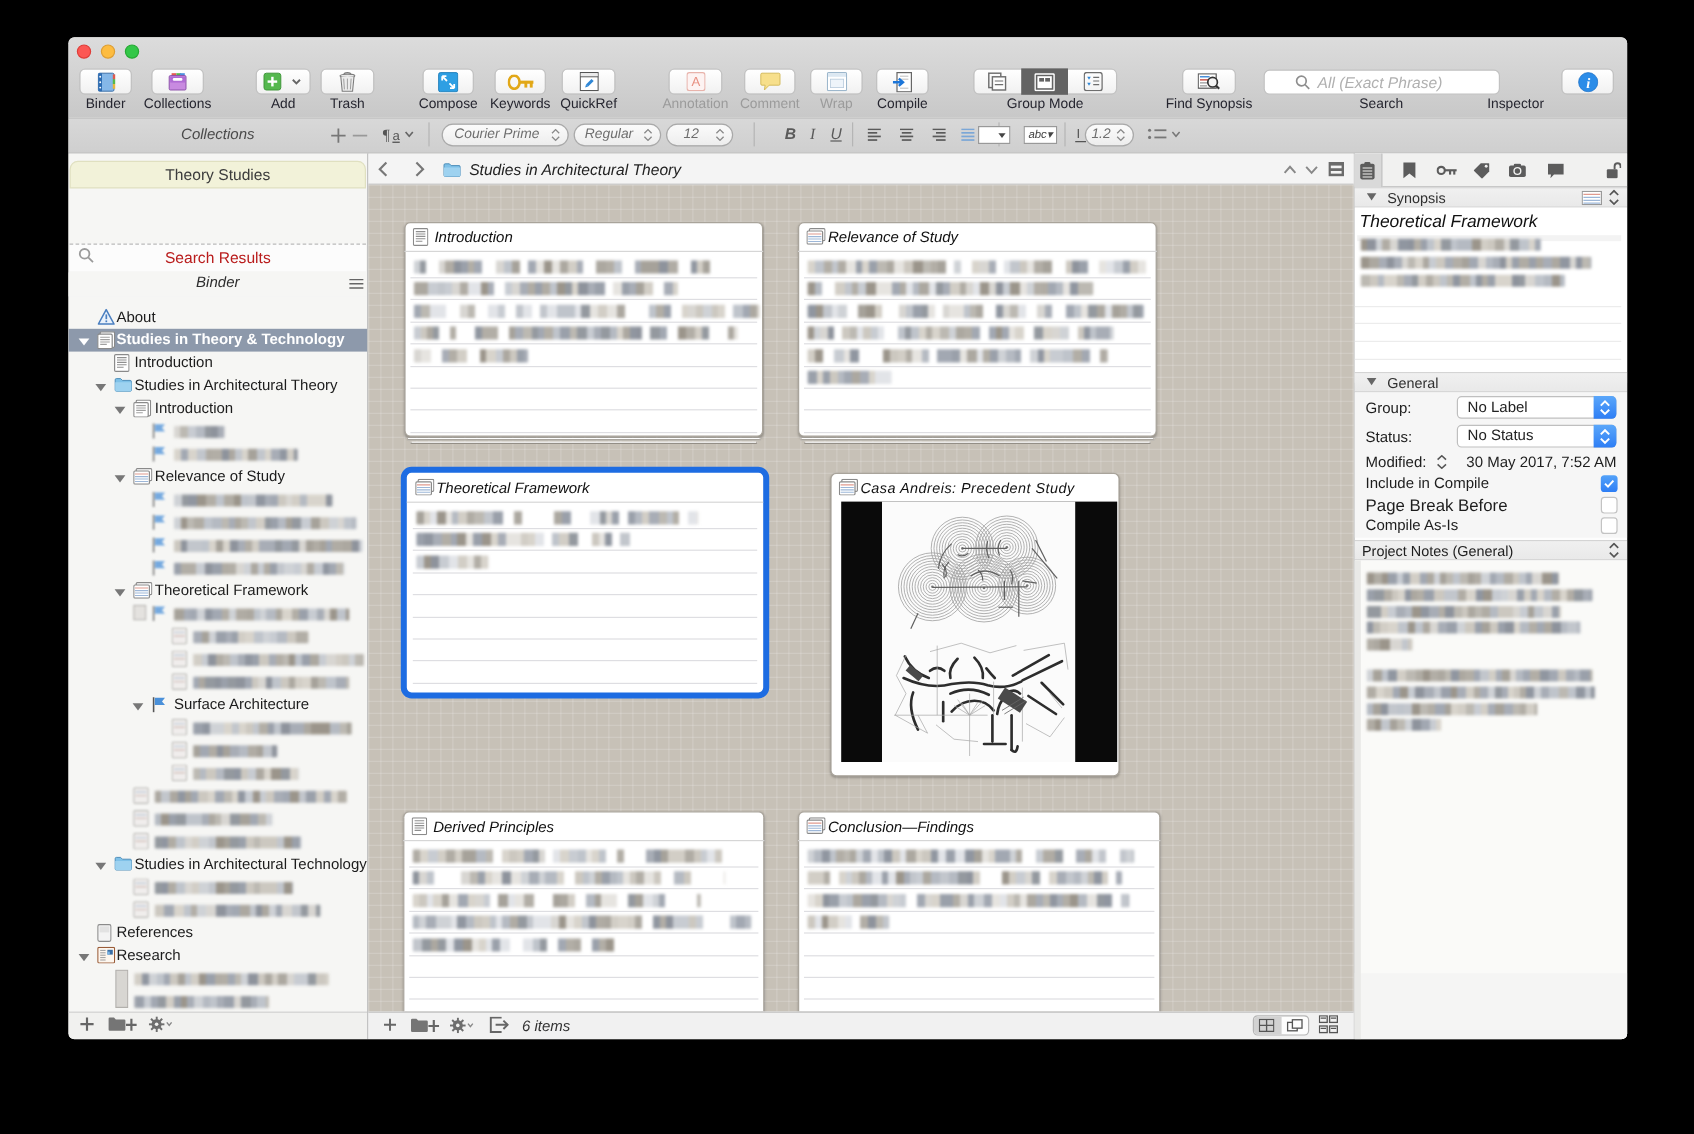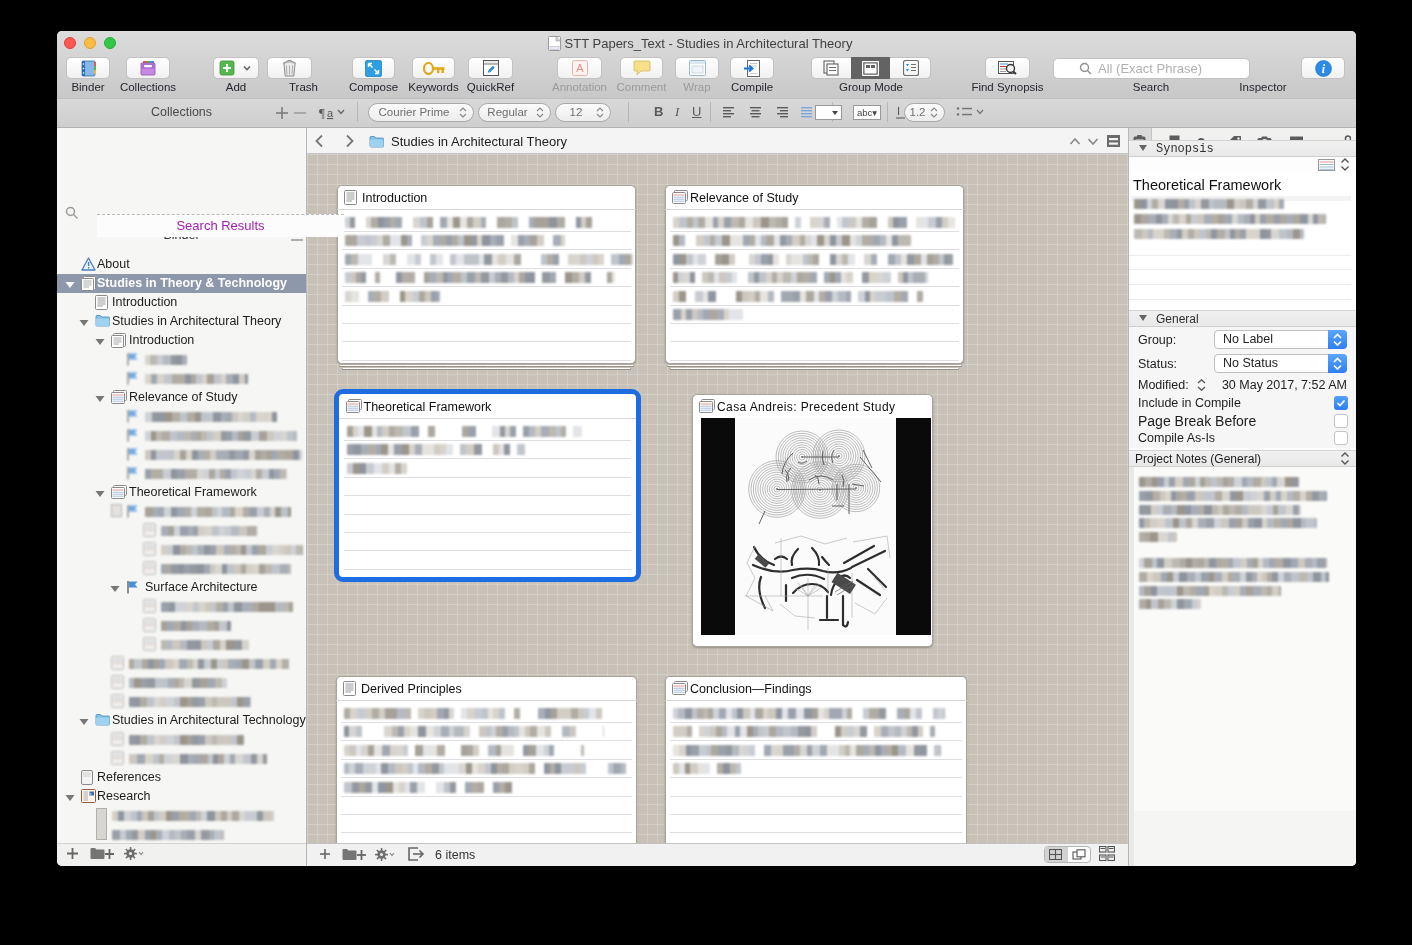--- a/index.html
+++ b/index.html
@@ -1,16 +1,16 @@
 <!DOCTYPE html>
 <html><head><meta charset="utf-8"><style>
 *{margin:0;padding:0;box-sizing:border-box;}
 html,body{width:1412px;height:945px;background:#000;font-family:"Liberation Sans",sans-serif;overflow:hidden;}
 #win{position:absolute;left:57px;top:31px;width:1299px;height:835px;border-radius:5px;overflow:hidden;background:#f5f5f3;}
-.abs{position:absolute;}
+.abs{position:absolute;font-style:italic;}
 
 #chrome{position:absolute;left:0;top:0;width:1299px;height:67px;background:linear-gradient(#dcdcdc,#c8c8c8);}
 #fmtbar{position:absolute;left:0;top:67px;width:1299px;height:30px;background:linear-gradient(#d8d8d8,#cfcfcf);border-top:1px solid #bebebe;border-bottom:1px solid #b3b3b3;}
 .tl{position:absolute;top:6px;width:12px;height:12px;border-radius:50%;}
 #title{position:absolute;top:5px;left:423px;width:440px;text-align:center;font-size:13px;color:#404040;white-space:nowrap;}
 .tbtn{position:absolute;top:26px;height:22px;border-radius:5px;background:linear-gradient(#ffffff,#f1f1f1);border:1px solid #c2c2c2;}
 .tlabel{position:absolute;top:50px;font-size:11.5px;color:#262630;text-align:center;white-space:nowrap;}
 .tlabel.dis{color:#9b9b9b;}
 .icn{position:absolute;}
 
@@ -39,25 +39,20 @@
 .dropcap{position:absolute;right:-1px;top:-1px;width:19px;height:19px;border-radius:0 4px 4px 0;background:linear-gradient(#5ba7fa,#2e7ef5);}
 .chk{position:absolute;left:1277px;width:14px;height:14px;border-radius:3px;background:#fff;border:1px solid #c3c3c3;}
 .chk.on{background:linear-gradient(#53a2f9,#2e7ef5);border:none;}
 svg{display:block;}
 </style></head><body>
 <div id="win">
 <div id="chrome"></div>
 <div class="tl" style="left:7px;background:#fc5753;border:0.5px solid #df3e39;"></div>
 <div class="tl" style="left:27px;background:#fdbc40;border:0.5px solid #de9f34;"></div>
 <div class="tl" style="left:47px;background:#33c748;border:0.5px solid #27aa35;"></div>
-<div id="title"><svg style="display:inline-block;vertical-align:-3px;margin-right:4px" width="13" height="15" viewBox="0 0 13 15">
-        <rect x="0.5" y="0.5" width="12" height="14" rx="1" fill="#fff" stroke="#9a9a9a"></rect>
-        <path d="M8 0.5 L12.5 5 L8 5 Z" fill="#d5d5d5" stroke="#9a9a9a" stroke-width=".6"></path>
-        <rect x="2" y="10.5" width="9" height="3" fill="#e8edf5" stroke="#aab" stroke-width=".5"></rect>
-      </svg>STT Papers_Text - Studies in Architectural Theory</div>
 <div class="tbtn" style="left:9px;width:44px;"></div>
 <div class="icn" style="left:9px;top:26px;width:44px;height:22px;display:flex;align-items:center;justify-content:center;">
       <svg width="17" height="17" viewBox="0 0 17 17">
         <rect x="2" y="1" width="13" height="15" rx="1.2" fill="#85b7e8" stroke="#3a6ea5" stroke-width=".8"></rect>
         <rect x="2" y="1" width="3" height="15" fill="#2e6db4"></rect>
         <rect x="14" y="2" width="2" height="4" fill="#e05a4e"></rect>
         <rect x="14" y="6" width="2" height="4" fill="#58b947"></rect>
         <rect x="14" y="10" width="2" height="4" fill="#e8b63f"></rect>
         <circle cx="3.5" cy="4" r=".8" fill="#fff"></circle>
         <circle cx="3.5" cy="8.5" r=".8" fill="#fff"></circle>
@@ -91,21 +86,21 @@
 <div class="tlabel" style="left:156px;width:46px;">Add</div>
 <div class="tbtn" style="left:210px;width:45px;"></div>
 <div class="icn" style="left:210px;top:26px;width:45px;height:22px;display:flex;align-items:center;justify-content:center;">
       <svg width="15" height="17" viewBox="0 0 15 17">
         <path d="M4.5 2.5 C4.5 1 5.5 0.5 7.5 0.5 C9.5 0.5 10.5 1 10.5 2.5" fill="none" stroke="#7c7c7c" stroke-width="1"></path>
         <ellipse cx="7.5" cy="3.2" rx="6.2" ry="1.4" fill="#e8e8e8" stroke="#7c7c7c" stroke-width=".9"></ellipse>
         <path d="M2 4 L3.2 16 L11.8 16 L13 4" fill="#ececec" stroke="#7c7c7c" stroke-width=".9"></path>
         <path d="M4.4 5.5 L5 14.5 M7.5 5.5 L7.5 14.5 M10.6 5.5 L10 14.5" stroke="#9a9a9a" stroke-width=".8"></path>
       </svg>
     </div>
-<div class="tlabel" style="left:224px;width:45px;">Trash</div>
+<div class="tlabel" style="left:210px;width:45px;">Trash</div>
 <div class="tbtn" style="left:295px;width:43px;"></div>
 <div class="icn" style="left:295px;top:26px;width:43px;height:22px;display:flex;align-items:center;justify-content:center;">
       <svg width="17" height="17" viewBox="0 0 17 17">
         <rect x="0.5" y="0.5" width="16" height="16" rx="1.5" fill="#2e9fe3" stroke="#1577b5" stroke-width=".7"></rect>
         <path d="M3.5 3.5 L7 3.5 M3.5 3.5 L3.5 7 M3.5 3.5 L7.5 7.5 M13.5 13.5 L10 13.5 M13.5 13.5 L13.5 10 M13.5 13.5 L9.5 9.5" stroke="#fff" stroke-width="1.5" fill="none"></path>
       </svg>
     </div>
 <div class="tlabel" style="left:285px;width:63px;">Compose</div>
 <div class="tbtn" style="left:355px;width:43px;"></div>
 <div class="icn" style="left:355px;top:26px;width:43px;height:22px;display:flex;align-items:center;justify-content:center;">
@@ -328,21 +323,22 @@
         <line x1="7" y1="1" x2="7" y2="13" stroke="#777" stroke-width="1.5"></line>
         <line x1="1" y1="7" x2="13" y2="7" stroke="#777" stroke-width="1.5"></line>
       </svg>
     </div>
 <div class="icn" style="left:236px;top:75px;">
       <svg width="14" height="14" viewBox="0 0 14 14">
         <line x1="1" y1="7" x2="13" y2="7" stroke="#999" stroke-width="1.5"></line>
       </svg>
     </div>
 <div id="sidebar"></div>
-<div class="ctab" style="top:183px;background:#fcfcfc;border-top:1px dashed #b9b9b9;color:#a21caf;z-index:6;border-radius:0;margin-left:39px;">Search Results</div>
+<div class="ctab" style="top:103px;background:#f2f2d9;border:1px solid #e0e0c0;z-index:3;">Theory Studies</div>
+<div class="ctab" style="top:172px;background:#fcfcfc;border-top:1px dashed #b9b9b9;color:#b91c1c;z-index:6;border-radius:0;">Search Results</div>
 <div class="icn" style="left:8px;top:175px;z-index:7;">
       <svg width="14" height="14" viewBox="0 0 14 14">
         <circle cx="5.5" cy="5.5" r="4" fill="none" stroke="#9a9a9a" stroke-width="1.5"></circle>
         <line x1="8.5" y1="8.5" x2="12.5" y2="12.5" stroke="#9a9a9a" stroke-width="1.5"></line>
       </svg>
     </div>
 <div class="abs" style="left:0;top:196px;width:249px;height:20px;background:#f6f6f4;"></div>
 <div class="abs" style="left:0;top:197px;width:249px;text-align:center;font-size:12.5px;color:#2d2d2d;">Binder</div>
 <div class="icn" style="left:234px;top:201px;">
       <svg width="12" height="9" viewBox="0 0 12 9">
@@ -1111,21 +1107,21 @@
         <svg width="15" height="13" viewBox="0 0 15 13">
           <path d="M1 0.5 L14 0.5 L14 9.5 L6 9.5 L3 12.5 L3.5 9.5 L1 9.5 Z" fill="#5c5c5c"></path>
         </svg>
       </div>
 <div class="icn" style="left:209px;top:7px;">
         <svg width="13" height="14" viewBox="0 0 13 14">
           <rect x="1" y="6" width="9" height="7.5" rx="1" fill="#5c5c5c"></rect>
           <path d="M7.5 6 L7.5 3.5 Q7.5 1 10 1 Q12.5 1 12.5 3.5 L12.5 5" fill="none" stroke="#5c5c5c" stroke-width="1.6"></path>
         </svg>
       </div>
-<div class="ihead" style="top:12px;font-family:Liberation Mono, monospace;">
+<div class="ihead" style="top:28px;">
         <span style="position:absolute;left:10px;top:4px;width:0;height:0;border-left:4.5px solid transparent;border-right:4.5px solid transparent;border-top:6px solid #666;"></span>
         <span style="position:absolute;left:27px;">Synopsis</span>
       </div>
 <div class="icn" style="left:189px;top:31px;">
         <svg width="17" height="12" viewBox="0 0 17 12">
           <rect x="0.5" y="0.5" width="16" height="11" fill="#fff" stroke="#999"></rect>
           <line x1="1.5" y1="3" x2="15.5" y2="3" stroke="#e09a8e" stroke-width="1.2"></line>
           <g stroke="#9db7d8" stroke-width="1">
             <line x1="1.5" y1="5.5" x2="15.5" y2="5.5"></line>
             <line x1="1.5" y1="8" x2="15.5" y2="8"></line>

